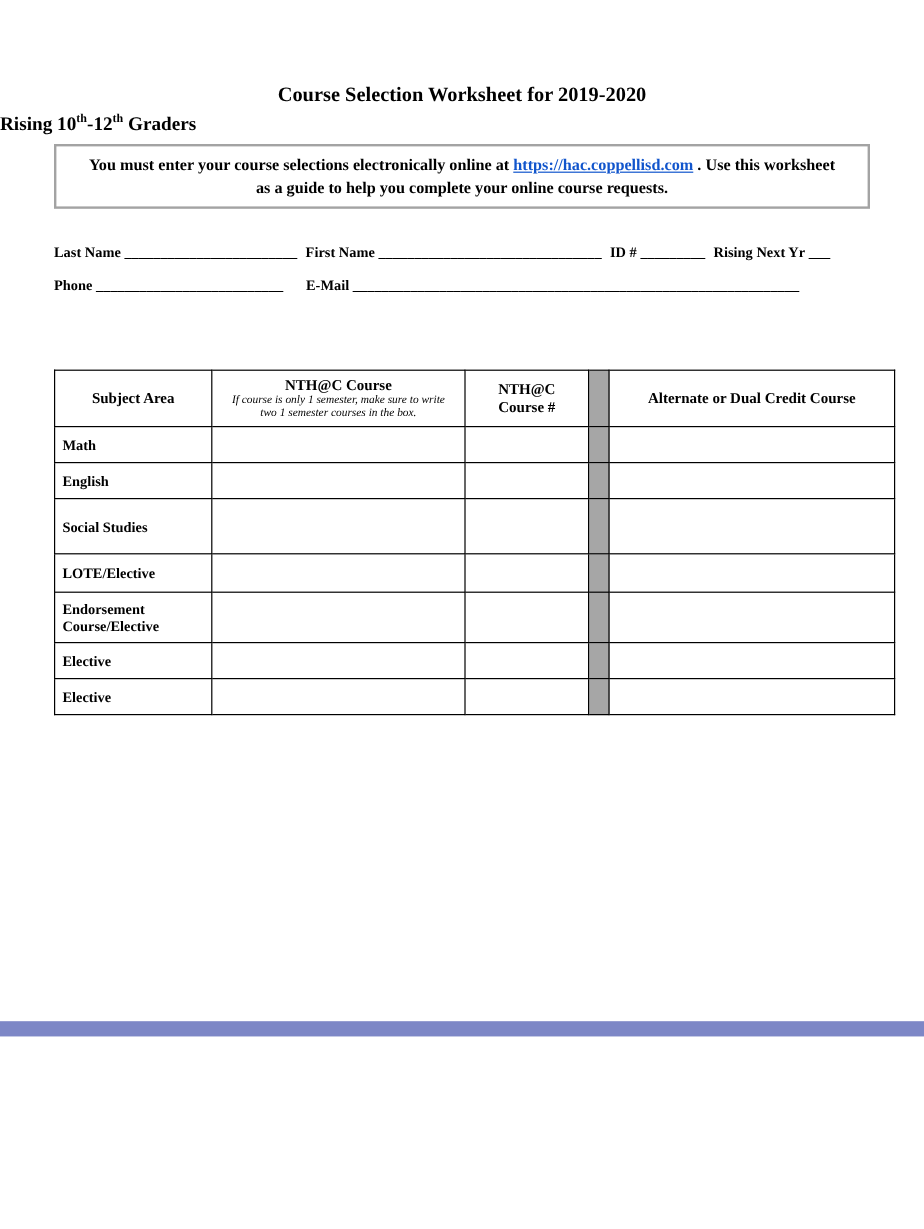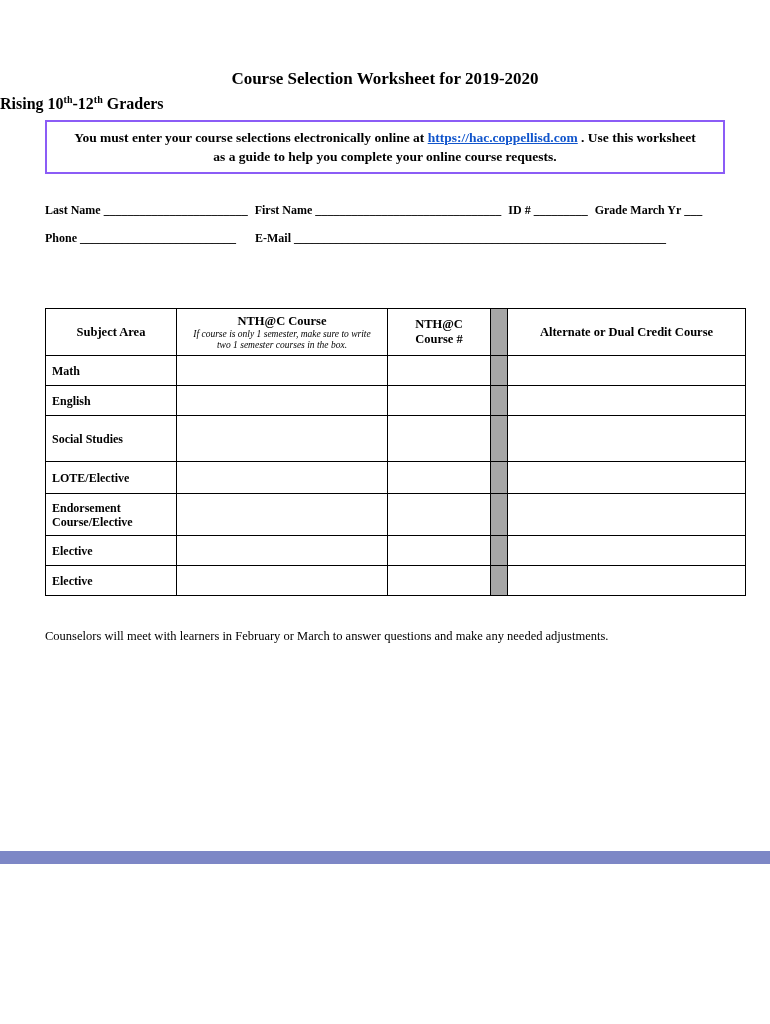--- a/index.html
+++ b/index.html
@@ -24,21 +24,21 @@
   .title-line2 {
     text-align: left;
     font-size: 16px;
     font-weight: bold;
     line-height: 20px;
   }
   .title-line2 sup { font-size: 10px; }
 
   .notice-box {
     margin: 6px 45px 0 45px;
-    border: 2px solid #8b5cf6;
+    border: 2px solid #a3a3a3;
     padding: 6px 24px;
     text-align: center;
     font-weight: bold;
     font-size: 13.5px;
     line-height: 19px;
   }
   .link {
     text-decoration: underline;
     cursor: pointer;
   }
@@ -117,21 +117,21 @@
 <div class="page">
   <div class="content">
 
     <div class="title-line1">Course Selection Worksheet for 2019-2020</div>
     <div class="title-line2"><span>Rising 10</span><sup>th</sup><span>-12</span><sup>th</sup><span> Graders</span></div>
 
     <div class="notice-box"><span>You must enter your course selections electronically online at </span><span class="link" style="color: rgb(17, 85, 204);">https://hac.coppellisd.com</span><span> .  Use this worksheet as a guide to help you complete your online course requests.</span></div>
 
     <div class="fields">
       <div class="field-line">
-        <span class="lbl">Last Name</span><span class="blank">________________________</span><span class="lbl">First Name</span><span class="blank">_______________________________</span><span class="lbl">ID #</span><span class="blank">_________</span><span class="lbl">Grade March Yr</span><span class="blank">___</span>
+        <span class="lbl">Last Name</span><span class="blank">________________________</span><span class="lbl">First Name</span><span class="blank">_______________________________</span><span class="lbl">ID #</span><span class="blank">_________</span><span class="lbl">Rising Next Yr</span><span class="blank">___</span>
       </div>
       <div class="field-line">
         <span class="lbl">Phone</span><span class="blank">__________________________</span><span class="gap"></span><span class="lbl">E-Mail</span><span class="blank">______________________________________________________________</span>
       </div>
     </div>
 
     <table class="course-table">
       <tbody>
           <tr class="hdr">
         <th class="c-subject">Subject Area</th>
@@ -192,19 +192,18 @@
       <tr class="r30">
         <td class="c-subject">Elective</td>
         <td class="c-course"></td>
         <td class="c-num"></td>
         <td class="c-gray" style="background-color: rgb(166, 166, 166);"></td>
         <td class="c-alt"></td>
       </tr>
     </tbody>
       </table>
 
-    <div class="counselors-note">Counselors will meet with learners in February or March to answer questions and make any needed adjustments.</div>
 
 
   </div>
 
   <div class="bottom-bar" style="background-color: rgb(125, 135, 198);"></div>
 </div>
 
 </body></html>

